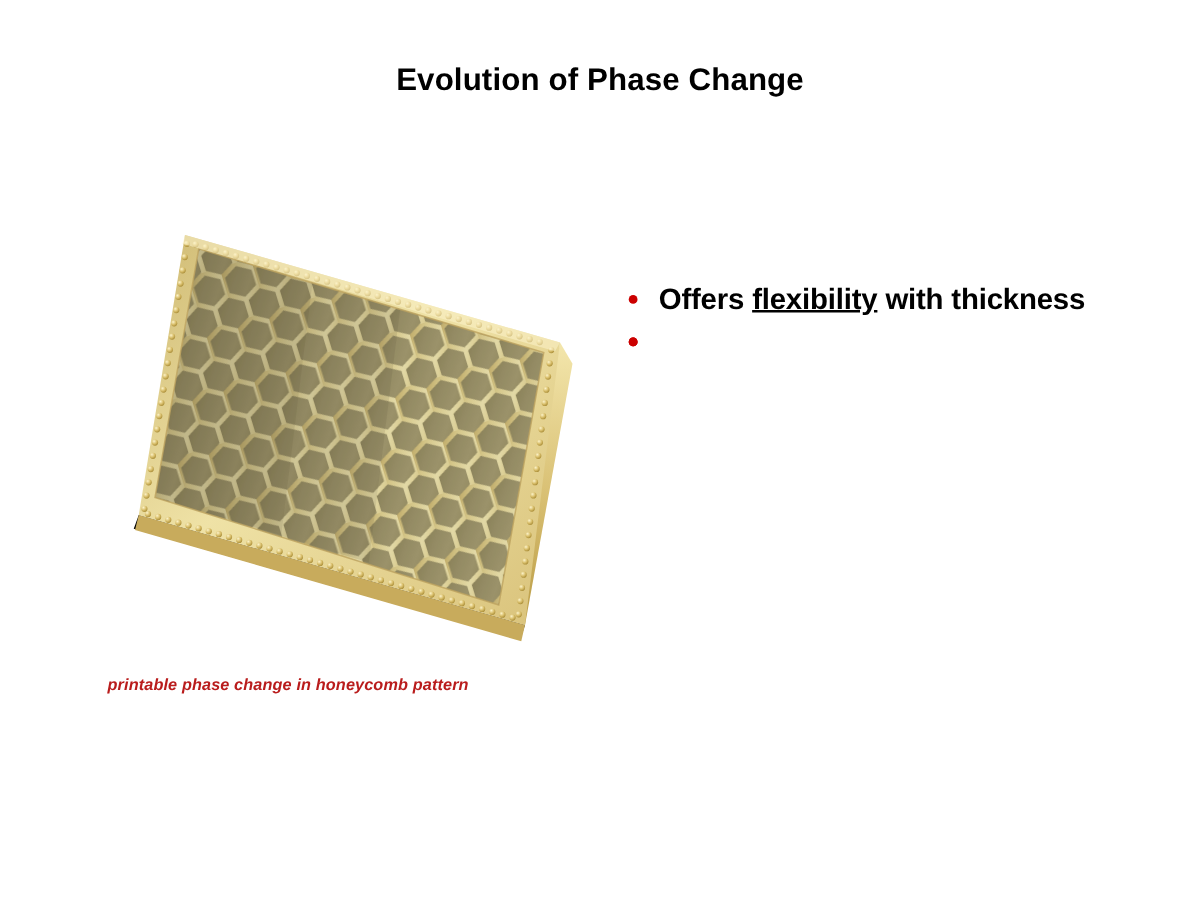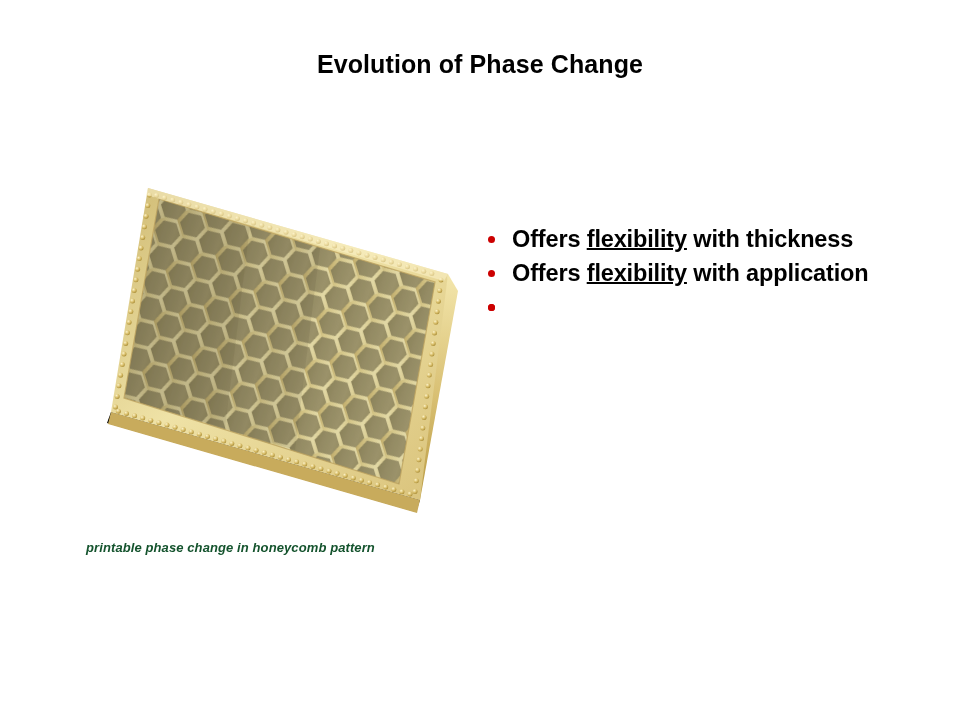--- a/index.html
+++ b/index.html
@@ -33,21 +33,21 @@
     font-weight: bold;
     color: #000000;
     letter-spacing: 0.1px;
     line-height: 30px;
     white-space: nowrap;
   }
 
   
   #bullet-list {
     position: absolute;
-    left: 486px;
+    left: 501px;
     top: 223px;
     width: 455px;
   }
   .bullet-item {
     position: relative;
     padding-left: 26px;
     margin: 0 0 1px 0;
     font-size: 23.5px;
     font-weight: bold;
     color: #000000;
@@ -70,21 +70,21 @@
 
   
   #image-caption {
     position: absolute;
     left: 86px;
     top: 540px;
     width: 340px;
     font-size: 13px;
     font-weight: bold;
     font-style: italic;
-    color: #14532d;
+    color: #b91c1c;
     letter-spacing: 0.1px;
     white-space: nowrap;
   }
 
   
   #honeycomb-figure {
     position: absolute;
     left: 60px;
     top: 150px;
     width: 400px;
@@ -313,21 +313,20 @@
 
   <div id="bullet-list">
 
     <div class="bullet-item">
       <span class="bullet-marker"></span>
       <span class="bullet-text"><span>Offers </span><u>flexibility</u><span> with thickness</span></span>
     </div>
 
     <div class="bullet-item">
       <span class="bullet-marker"></span>
-      <span class="bullet-text"><span>Offers </span><u>flexibility</u><span> with application</span></span>
     </div>
 
     <div class="bullet-item">
       <span class="bullet-marker"></span>
     </div>
 
     <div class="bullet-item">
       <span class="bullet-marker"></span>
     </div>
 

